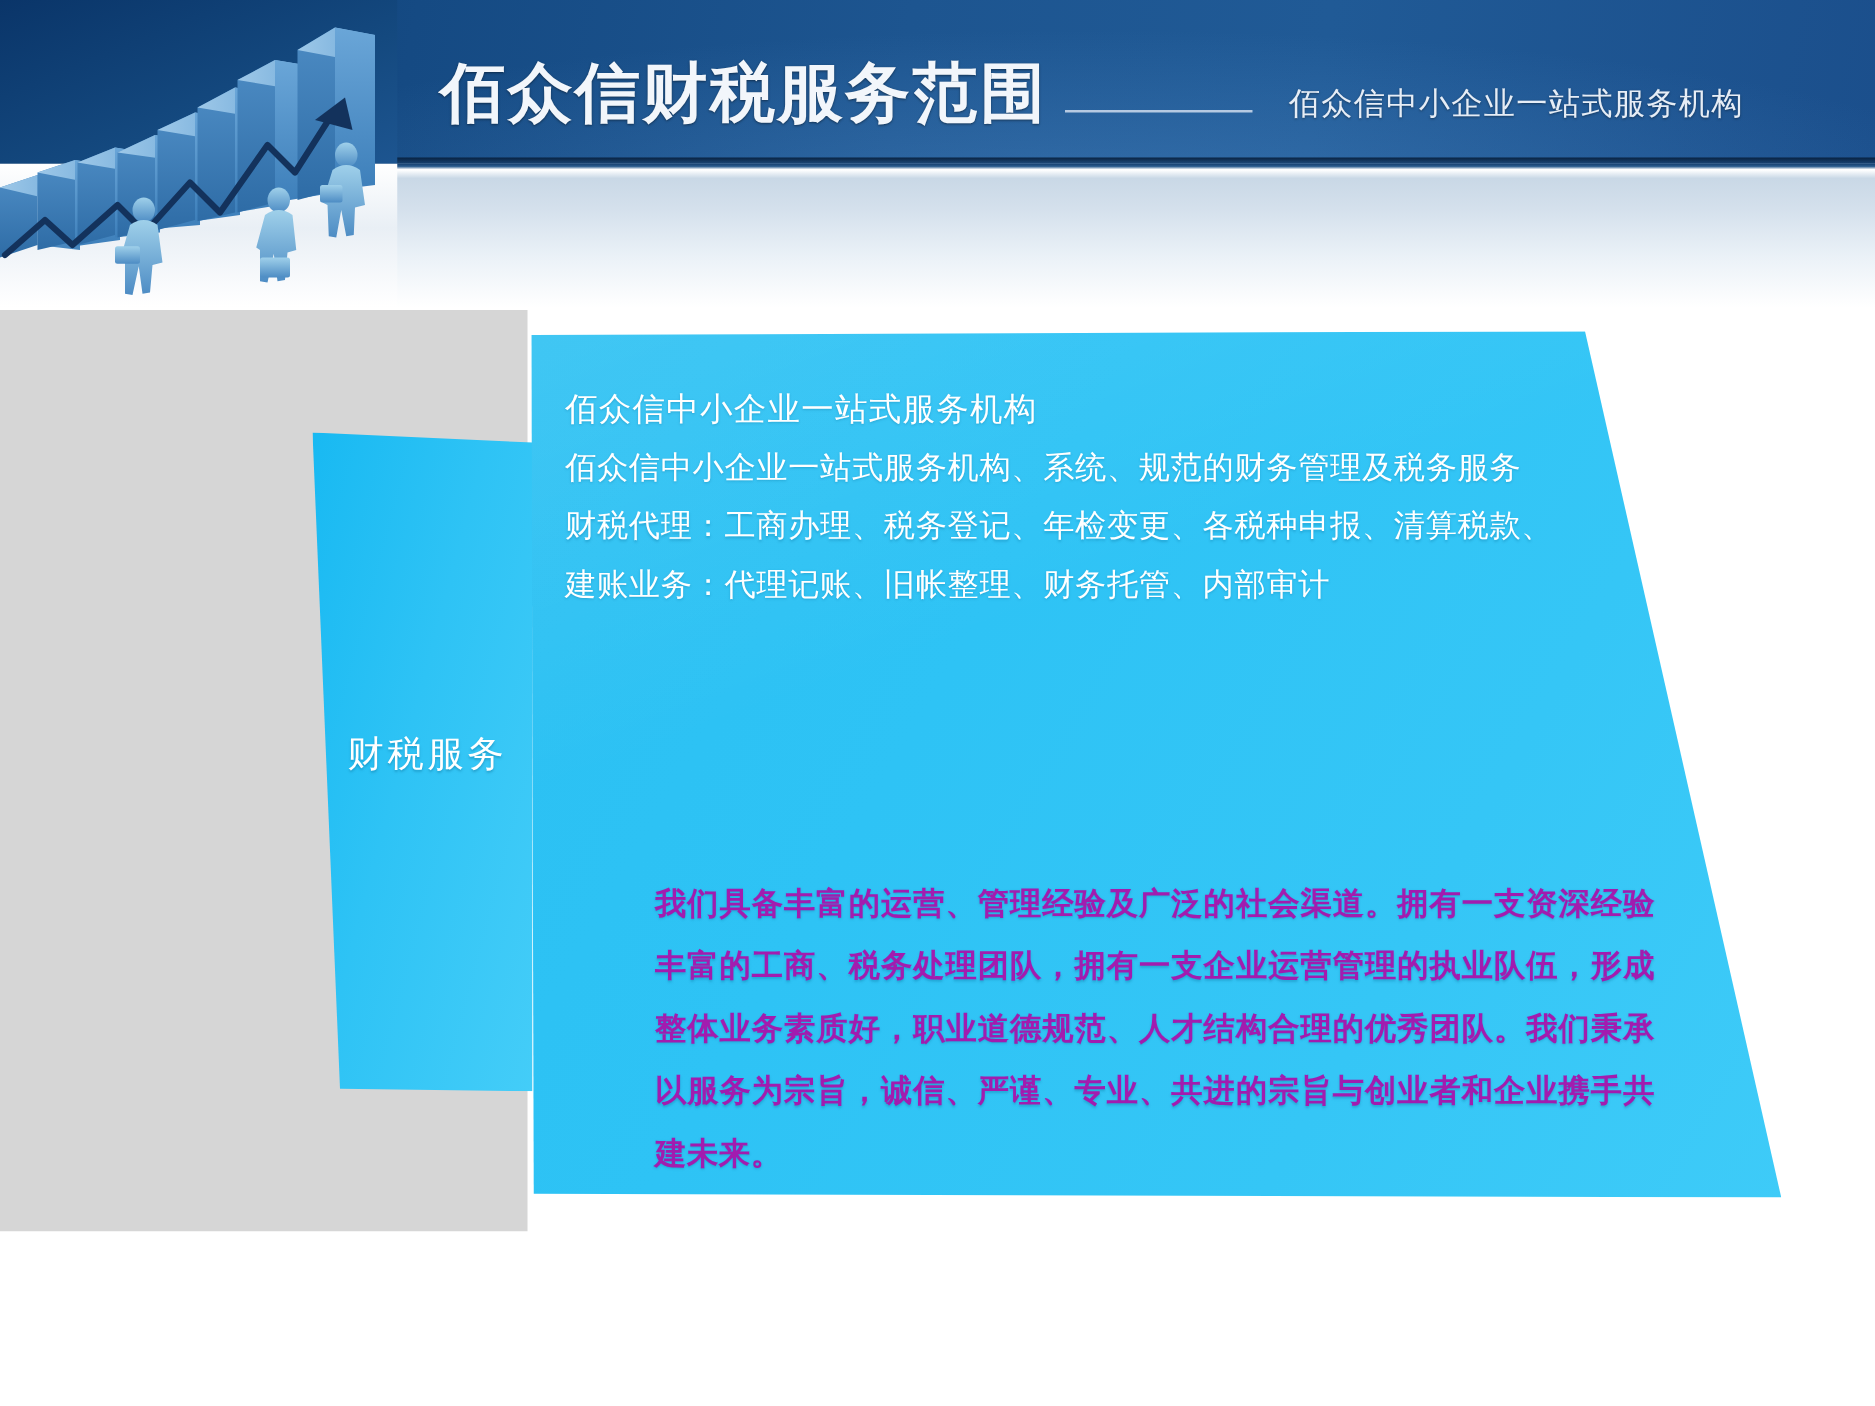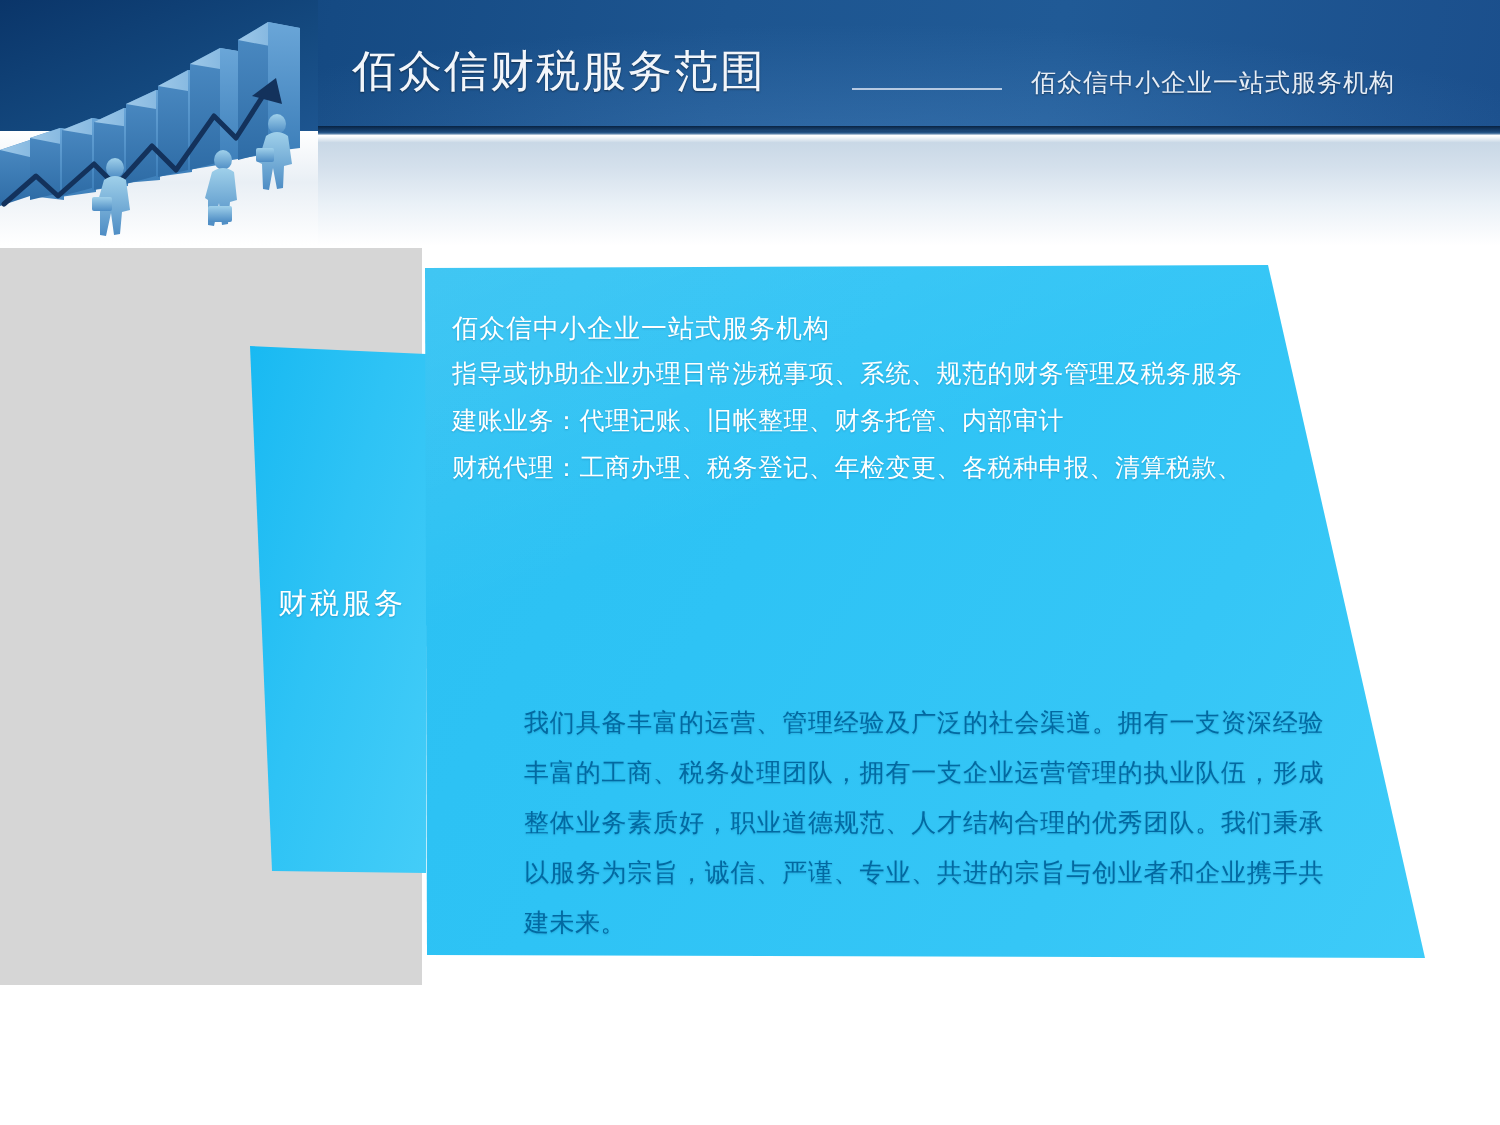--- a/index.html
+++ b/index.html
@@ -22,21 +22,21 @@
     background:linear-gradient(180deg,rgba(7,32,62,.95),rgba(20,55,95,.6));
   }
   .header-sheen{
     position:absolute; left:0; top:0; width:100%; height:100%;
     background:radial-gradient(ellipse at 58% 120%, rgba(90,150,210,.35) 0%, rgba(90,150,210,0) 60%);
     pointer-events:none;
   }
 
   .header-title{
     position:absolute; left:352px; top:49px;
-    font-size:44px; font-weight:normal; color:#f2f6fb;
+    font-size:52px; font-weight:bold; color:#f2f6fb;
     letter-spacing:2px; line-height:1;
     text-shadow:0 1px 2px rgba(0,0,0,.45);
     white-space:nowrap;
   }
   .header-rule{
     position:absolute; left:852px; top:88px; width:150px; height:2px;
     background:#cfdced; opacity:.85;
   }
   .header-sub{
     position:absolute; left:1031px; top:70px;
@@ -105,21 +105,22 @@
     white-space:nowrap;
   }
   .service-line{
     font-size:25px; line-height:47px; letter-spacing:.5px;
     text-shadow:0 1px 2px rgba(0,95,140,.30);
     white-space:nowrap;
   }
 
   .about-wrap{
     position:absolute; left:524px; top:698px; width:800px;
-    color:#0369a1;
+    color:#a21caf;
+    font-weight:bold;
   }
   .about-para{
     font-size:25px; line-height:50px; letter-spacing:.5px;
     text-align:justify; text-align-last:left;
     text-shadow:0 1px 2px rgba(0,95,140,.30);
   }
 </style>
 </head>
 <body>
 
@@ -224,20 +225,20 @@
 <div class="side-tab">
   <div class="side-tab-label">财税服务</div>
 </div>
 
 <div class="cyan-panel">
   <div class="cyan-panel-inner"></div>
 </div>
 
 <div class="content-wrap">
   <div class="content-heading">佰众信中小企业一站式服务机构</div>
-  <div class="service-line">指导或协助企业办理日常涉税事项、系统、规范的财务管理及税务服务</div>
+  <div class="service-line">佰众信中小企业一站式服务机构、系统、规范的财务管理及税务服务</div>
+  <div class="service-line">财税代理：工商办理、税务登记、年检变更、各税种申报、清算税款、</div>
   <div class="service-line">建账业务：代理记账、旧帐整理、财务托管、内部审计</div>
-  <div class="service-line">财税代理：工商办理、税务登记、年检变更、各税种申报、清算税款、</div>
 </div>
 
 <div class="about-wrap">
   <div class="about-para">我们具备丰富的运营、管理经验及广泛的社会渠道。拥有一支资深经验丰富的工商、税务处理团队，拥有一支企业运营管理的执业队伍，形成整体业务素质好，职业道德规范、人才结构合理的优秀团队。我们秉承以服务为宗旨，诚信、严谨、专业、共进的宗旨与创业者和企业携手共建未来。</div>
 </div>
 
 </body></html>

